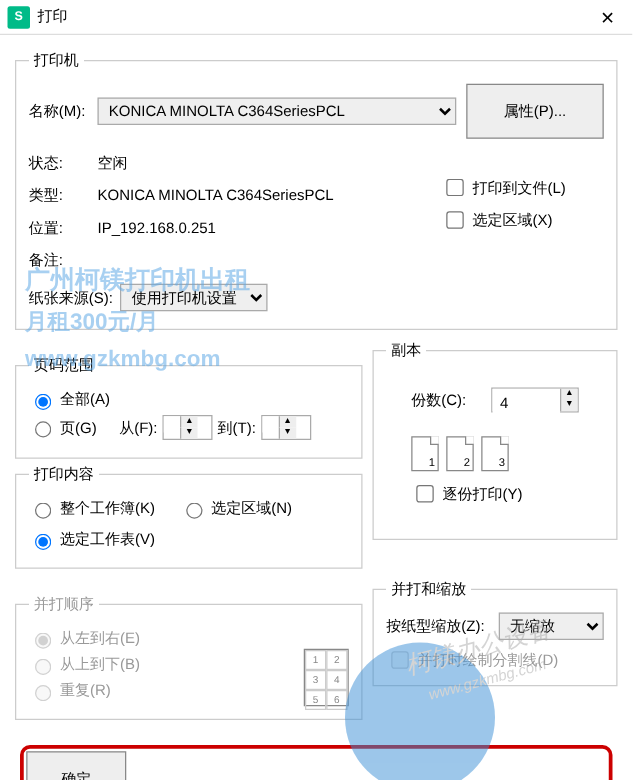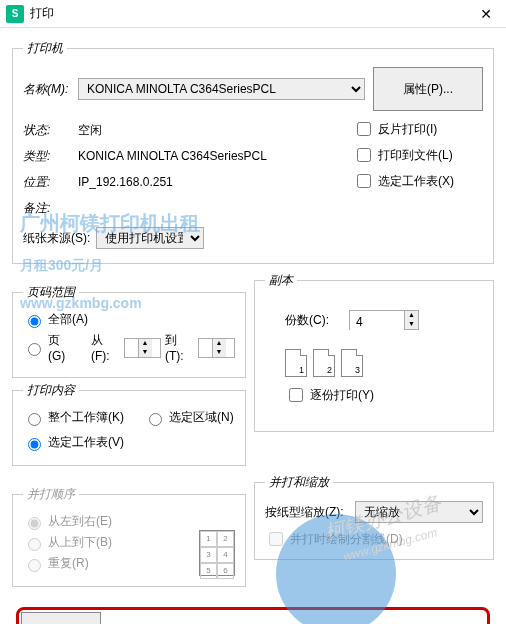--- a/index.html
+++ b/index.html
@@ -3,48 +3,48 @@
 <meta charset="utf-8">
 <style>
 * { box-sizing: border-box; font-family: "Microsoft YaHei", sans-serif; }
 body { margin: 0; background: #fff; width: 506px; height: 624px; position: relative; font-size: 12px; color: #000; }
 .titlebar { height: 28px; display: flex; align-items: center; border-bottom: 1px solid #ddd; }
 .app-icon { width: 18px; height: 18px; background: #0b8; margin: 0 6px; border-radius: 2px; display: flex; align-items: center; justify-content: center; color: #fff; font-size: 10px; font-weight: bold; }
 .title { flex: 1; font-size: 12px; }
 .close { width: 40px; text-align: center; font-size: 14px; cursor: pointer; }
 .content { padding: 8px 12px; }
 fieldset { border: 1px solid #ccc; margin: 4px 0; padding: 6px 10px 10px; position: relative; }
-legend { padding: 0 4px; font-size: 12px; font-style: italic; }
+legend { padding: 0 4px; font-size: 12px; }
 .row { display: flex; align-items: center; margin: 4px 0; min-height: 22px; }
-.lbl { width: 55px; font-style: italic; }
+.lbl { width: 55px; }
 select, input[type=text] { border: 1px solid #aaa; height: 22px; padding: 0 4px; font-size: 12px; }
 .btn { border: 1px solid #888; background: #eee; height: 44px; padding: 0 18px; cursor: pointer; font-size: 12px; }
 .btn-prop { width: 110px; }
 .chk { display: flex; align-items: center; gap: 4px; }
 .chk input { width: 14px; height: 14px; }
 .spin { width: 40px; border: 1px solid #aaa; height: 20px; display: inline-flex; }
 .spin input { border: none; width: 24px; text-align: center; }
 .spin-btns { width: 14px; display: flex; flex-direction: column; }
 .spin-btns div { height: 9px; border-left: 1px solid #aaa; font-size: 7px; text-align: center; line-height: 8px; background: #eee; cursor: pointer; }
 .radio { display: flex; align-items: center; gap: 4px; margin: 4px 0; }
 .radio input { width: 13px; height: 13px; }
 .cols { display: flex; gap: 8px; }
 .col-l { flex: 1; margin-top: 12px; }
-.col-r { width: 240px; }
+.col-r { width: 196px; }
 .copies-icons { display: flex; gap: 6px; margin: 8px 0; }
 .page-ico { width: 22px; height: 28px; border: 1px solid #888; position: relative; }
 .page-ico::after { content: ""; position: absolute; right: -1px; top: -1px; width: 6px; height: 6px; background: #fff; border-left: 1px solid #888; border-bottom: 1px solid #888; }
 .page-ico span { position: absolute; bottom: 1px; right: 2px; font-size: 9px; }
 .order-ico { border: 1px solid #888; width: 36px; height: 46px; display: grid; grid-template: repeat(3,1fr)/repeat(2,1fr); }
 .order-ico div { border: 0.5px solid #ccc; font-size: 8px; text-align: center; line-height: 14px; color: #888; }
 .footer { display: flex; justify-content: flex-end; gap: 10px; padding: 8px 16px; flex-direction: column; }
 .highlight { border: 3px solid #c00; border-radius: 8px; padding: 2px; }
 .disabled { color: #999; }
 .watermark1 { position: absolute; top: 210px; left: 20px; color: rgba(96,170,230,0.55); font-size: 20px; font-weight: bold; pointer-events: none; }
-.watermark1 .sm { font-size: 14px; display: block; margin-top: 20px; }
+.watermark1 .sm { font-size: 18px; display: block; margin-top: 8px; }
 .watermark2 { position: absolute; bottom: 10px; right: 30px; pointer-events: none; opacity: 0.5; }
 .wm-circle { width: 120px; height: 120px; border-radius: 50%; background: #3b8fd6; position: absolute; bottom: -20px; right: 80px; }
 .wm-txt { color: #aaa; font-size: 20px; font-style: italic; transform: rotate(-15deg); position: absolute; bottom: 60px; right: -10px; width: 200px; text-align: center; }
 </style>
 </head>
 <body>
 
 <div class="titlebar">
   <div class="app-icon">S</div>
   <div class="title">打印</div>
@@ -73,38 +73,34 @@
           </div>
       <div class="row">
             <span class="lbl">位置:</span>
             <span>IP_192.168.0.251</span>
           </div>
       <div class="row">
             <span class="lbl">备注:</span>
           </div>
     </div>
     <div style="width:130px;padding-top:4px">
-      <label class="chk">
+      <label class="chk" style="margin-top:21px">
             <input type="checkbox" style="">
-            <span>反片打印(I)</span>
+            <span>打印到文件(L)</span>
           </label>
       <label class="chk" style="margin-top:6px">
             <input type="checkbox" style="">
-            <span>打印到文件(L)</span>
-          </label>
-      <label class="chk" style="margin-top:6px">
-            <input type="checkbox" style="">
-            <span>选定工作表(X)</span>
+            <span>选定区域(X)</span>
           </label>
     </div>
   </div>
   <div class="row" style="margin-top:4px">
     <span>纸张来源(S):</span>
     <span style="width:6px"></span>
-    <select style="width:108px"><option>使用打印机设置</option></select>
+    <select style="width:118px"><option>使用打印机设置</option></select>
   </div>
 </fieldset>
 
 <div class="cols">
   <div class="col-l">
     <fieldset>
       <legend>页码范围</legend>
       <label class="radio">
             <input type="radio" name="rng" checked="" style="">
             <span>全部(A)</span>

